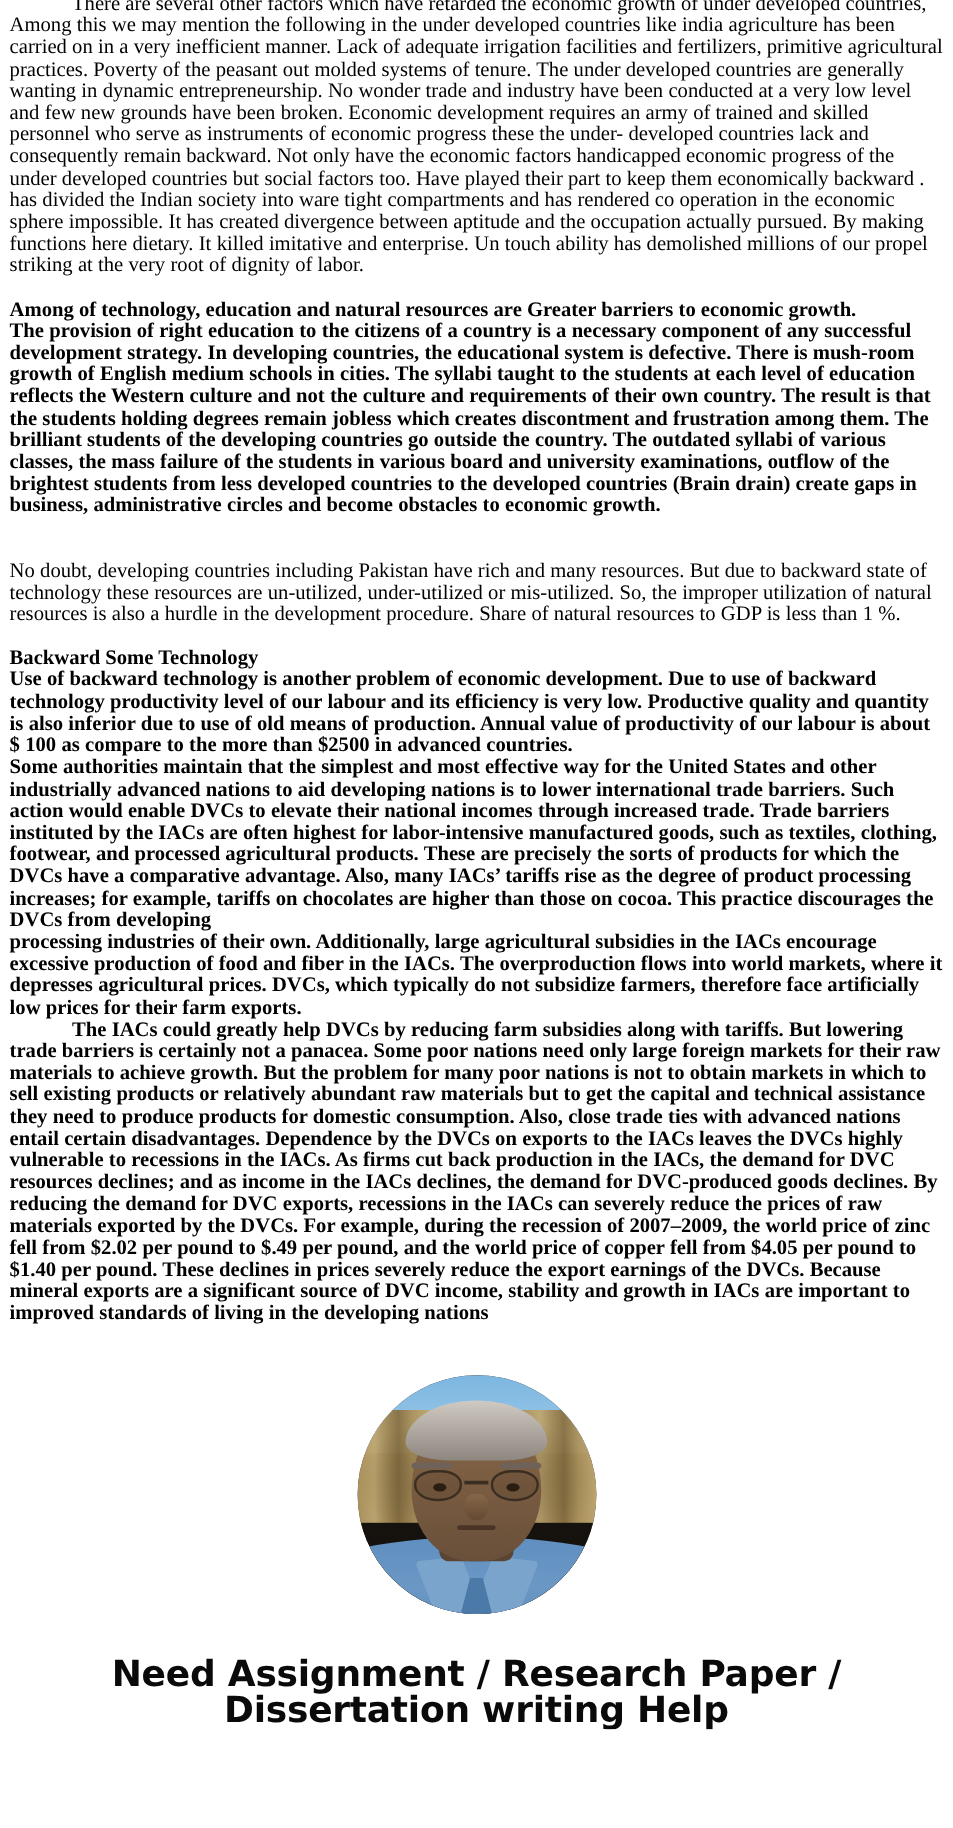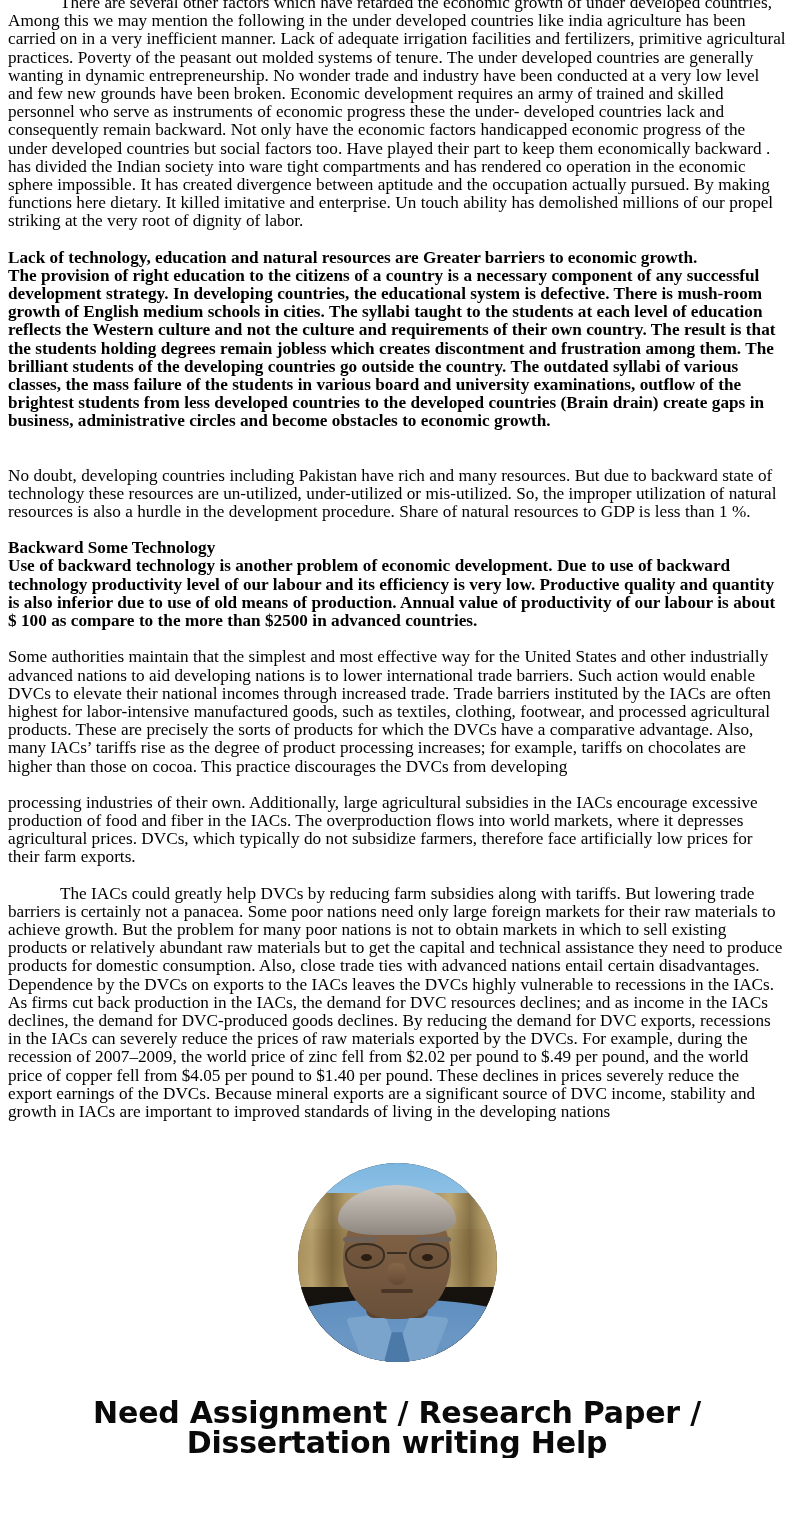--- a/index.html
+++ b/index.html
@@ -30,21 +30,21 @@
 
   p.para {
     font-size: 17.2px;
     line-height: 18.2px;
     margin: 0 0 0 0;
     text-align: left;
     word-spacing: 0.1px;
   }
 
   p.para + p.para {
-    margin-top: 18px;
+    font-weight: bold;
   }
 
   .indent::before {
     content: "";
     display: inline-block;
     width: 52px;
   }
 
   h2.heading {
     font-size: 17.2px;
@@ -275,21 +275,21 @@
 </style>
 </head>
 <body>
 
 <div class="page">
 
   <div class="doc-body">
 
     <p class="para indent">There are several other factors which have retarded the economic growth of under developed countries, Among this we may mention the following in the under developed countries like india agriculture has been carried on in a very inefficient manner. Lack of adequate irrigation facilities and fertilizers, primitive agricultural practices. Poverty of the peasant out molded systems of tenure. The under developed countries are generally wanting in dynamic entrepreneurship. No wonder trade and industry have been conducted at a very low level and few new grounds have been broken. Economic development requires an army of trained and skilled personnel who serve as instruments of economic  progress these the under- developed countries lack and consequently remain backward. Not only have the economic factors handicapped economic progress of the under developed countries but social factors too. Have played their part to keep them economically backward . has divided the Indian society into ware tight compartments and has rendered co operation in the economic sphere impossible. It has created divergence between aptitude and the occupation actually pursued. By making functions here dietary. It killed imitative and enterprise. Un touch ability   has demolished millions of our propel striking at the very root of dignity of labor.</p>
 
-    <h2 class="heading">Lack of technology, education and natural resources are Greater barriers to economic growth.</h2>
+    <h2 class="heading">Among of technology, education and natural resources are Greater barriers to economic growth.</h2>
 
     <p class="para">The provision of right education to the citizens of a country is a necessary component of any successful development strategy. In developing countries, the educational system is defective. There is mush-room growth of English medium schools in cities. The syllabi taught to the students at each level of education reflects the Western culture and not the culture and requirements of their own country. The result is that the students holding degrees remain jobless which creates discontment and frustration among them. The brilliant students of the developing countries go outside the country. The outdated syllabi of various classes, the mass failure of the students in various board and university examinations, outflow of the brightest students from less developed countries to the developed countries (Brain drain) create gaps in business, administrative circles and become obstacles to economic growth.</p>
 
     <div class="spacer-para"></div>
 
 
     <p class="para">No doubt, developing countries including Pakistan have rich and many resources. But due to backward state of technology these resources are un-utilized, under-utilized or mis-utilized. So, the improper utilization of natural resources is also a hurdle in the development procedure. Share of natural resources to GDP is less than 1 %.</p>
 
     <h2 class="heading">Backward Some Technology</h2>
 

